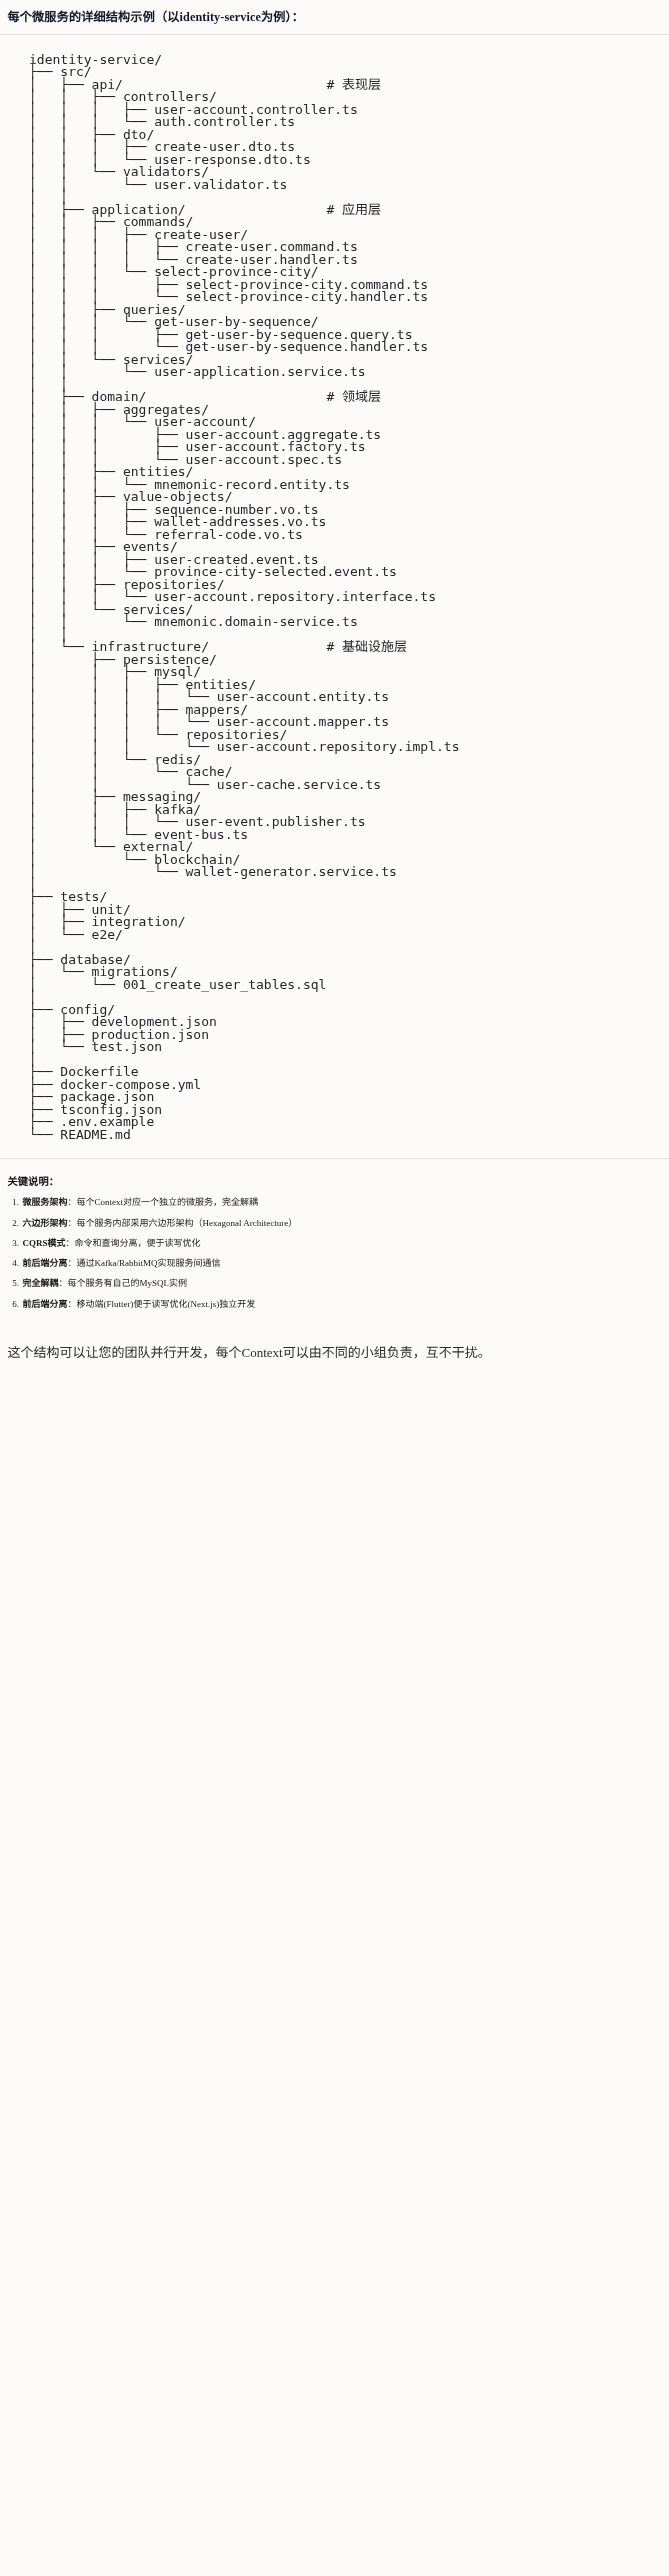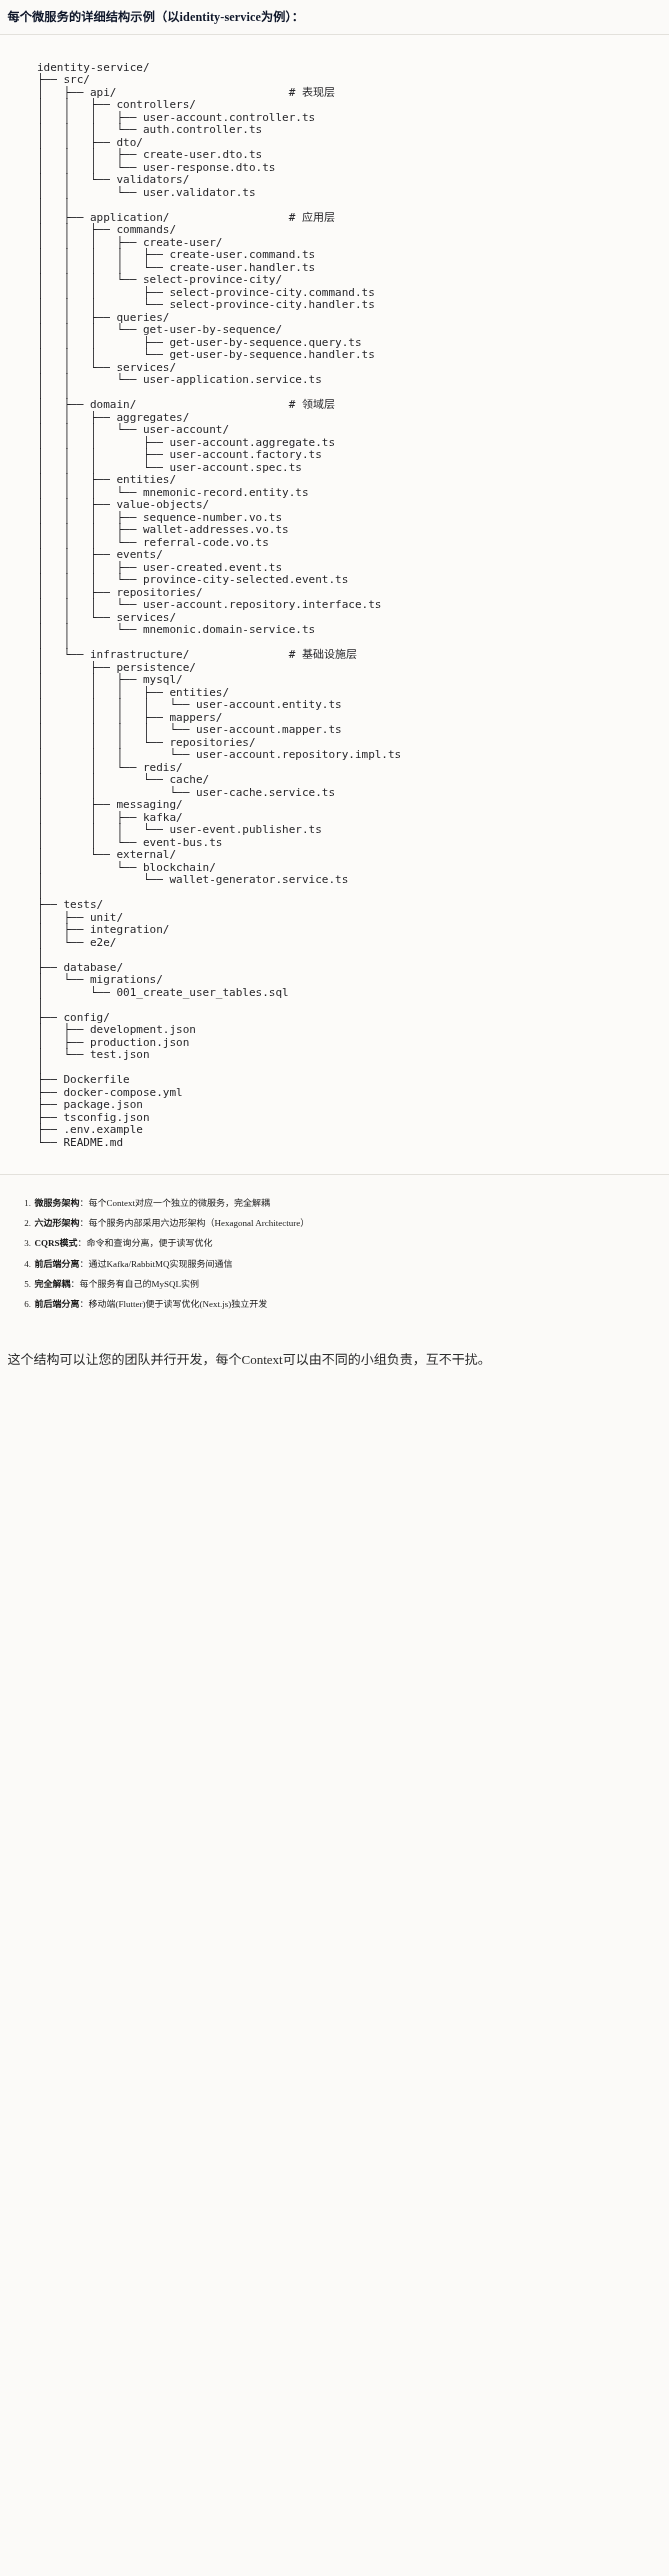--- a/index.html
+++ b/index.html
@@ -35,26 +35,26 @@
     margin: 0;
   }
 
   
   .tree-block {
     background: #fcfbf9;
     padding: 11.3px 0 8.8px 0;
   }
   .tree {
     font-family: "DejaVu Sans Mono", "Liberation Mono", monospace;
-    font-size: 11px;
+    font-size: 13px;
     line-height: 12.5px;
     color: #26262a;
     white-space: pre;
     padding: 0 21px;
-    margin: 16px;
+    margin: 8px;
     tab-size: 4;
   }
   .tree .row {
     display: block;
     height: 12.5px;
     white-space: pre;
   }
   .tree .cmt {
     color: #26262a;
   }
@@ -65,21 +65,21 @@
     background: #fbfaf8;
   }
   .notes h3 {
     font-family: "Liberation Serif", "DejaVu Serif", serif;
     font-weight: bold;
     font-size: 10.3px;
     margin: 3.8px 0 8.8px 0;
     color: #16161a;
   }
   ol.note-list {
-    margin: 12px;
+    margin: 0;
     padding: 0 0 0 13.8px;
     font-family: "Liberation Serif", "DejaVu Serif", serif;
     font-size: 9px;
     line-height: 1.55;
     color: #1b1b1b;
   }
   ol.note-list > li {
     margin: 0 0 6.3px 0;
     padding-left: 1.3px;
   }
@@ -101,20 +101,21 @@
 
 <hr class="rule">
 
 <section class="tree-block">
   <pre class="tree" id="tree-root"><span class="row">identity-service/</span><span class="row">├── src/</span><span class="row">│   ├── api/                          <span class="cmt"># 表现层</span></span><span class="row">│   │   ├── controllers/</span><span class="row">│   │   │   ├── user-account.controller.ts</span><span class="row">│   │   │   └── auth.controller.ts</span><span class="row">│   │   ├── dto/</span><span class="row">│   │   │   ├── create-user.dto.ts</span><span class="row">│   │   │   └── user-response.dto.ts</span><span class="row">│   │   └── validators/</span><span class="row">│   │       └── user.validator.ts</span><span class="row">│   │</span><span class="row">│   ├── application/                  <span class="cmt"># 应用层</span></span><span class="row">│   │   ├── commands/</span><span class="row">│   │   │   ├── create-user/</span><span class="row">│   │   │   │   ├── create-user.command.ts</span><span class="row">│   │   │   │   └── create-user.handler.ts</span><span class="row">│   │   │   └── select-province-city/</span><span class="row">│   │   │       ├── select-province-city.command.ts</span><span class="row">│   │   │       └── select-province-city.handler.ts</span><span class="row">│   │   ├── queries/</span><span class="row">│   │   │   └── get-user-by-sequence/</span><span class="row">│   │   │       ├── get-user-by-sequence.query.ts</span><span class="row">│   │   │       └── get-user-by-sequence.handler.ts</span><span class="row">│   │   └── services/</span><span class="row">│   │       └── user-application.service.ts</span><span class="row">│   │</span><span class="row">│   ├── domain/                       <span class="cmt"># 领域层</span></span><span class="row">│   │   ├── aggregates/</span><span class="row">│   │   │   └── user-account/</span><span class="row">│   │   │       ├── user-account.aggregate.ts</span><span class="row">│   │   │       ├── user-account.factory.ts</span><span class="row">│   │   │       └── user-account.spec.ts</span><span class="row">│   │   ├── entities/</span><span class="row">│   │   │   └── mnemonic-record.entity.ts</span><span class="row">│   │   ├── value-objects/</span><span class="row">│   │   │   ├── sequence-number.vo.ts</span><span class="row">│   │   │   ├── wallet-addresses.vo.ts</span><span class="row">│   │   │   └── referral-code.vo.ts</span><span class="row">│   │   ├── events/</span><span class="row">│   │   │   ├── user-created.event.ts</span><span class="row">│   │   │   └── province-city-selected.event.ts</span><span class="row">│   │   ├── repositories/</span><span class="row">│   │   │   └── user-account.repository.interface.ts</span><span class="row">│   │   └── services/</span><span class="row">│   │       └── mnemonic.domain-service.ts</span><span class="row">│   │</span><span class="row">│   └── infrastructure/               <span class="cmt"># 基础设施层</span></span><span class="row">│       ├── persistence/</span><span class="row">│       │   ├── mysql/</span><span class="row">│       │   │   ├── entities/</span><span class="row">│       │   │   │   └── user-account.entity.ts</span><span class="row">│       │   │   ├── mappers/</span><span class="row">│       │   │   │   └── user-account.mapper.ts</span><span class="row">│       │   │   └── repositories/</span><span class="row">│       │   │       └── user-account.repository.impl.ts</span><span class="row">│       │   └── redis/</span><span class="row">│       │       └── cache/</span><span class="row">│       │           └── user-cache.service.ts</span><span class="row">│       ├── messaging/</span><span class="row">│       │   ├── kafka/</span><span class="row">│       │   │   └── user-event.publisher.ts</span><span class="row">│       │   └── event-bus.ts</span><span class="row">│       └── external/</span><span class="row">│           └── blockchain/</span><span class="row">│               └── wallet-generator.service.ts</span><span class="row">│</span><span class="row">├── tests/</span><span class="row">│   ├── unit/</span><span class="row">│   ├── integration/</span><span class="row">│   └── e2e/</span><span class="row">│</span><span class="row">├── database/</span><span class="row">│   └── migrations/</span><span class="row">│       └── 001_create_user_tables.sql</span><span class="row">│</span><span class="row">├── config/</span><span class="row">│   ├── development.json</span><span class="row">│   ├── production.json</span><span class="row">│   └── test.json</span><span class="row">│</span><span class="row">├── Dockerfile</span><span class="row">├── docker-compose.yml</span><span class="row">├── package.json</span><span class="row">├── tsconfig.json</span><span class="row">├── .env.example</span><span class="row">└── README.md</span></pre>
 </section>
 
 <hr class="rule">
 
 <section class="notes">
+  <h3>关键说明：</h3>
   <ol class="note-list" id="note-list">
       <li><b>微服务架构</b><span>：每个Context对应一个独立的微服务，完全解耦</span></li>
       <li><b>六边形架构</b><span>：每个服务内部采用六边形架构（Hexagonal Architecture）</span></li>
       <li><b>CQRS模式</b><span>：命令和查询分离，便于读写优化</span></li>
       <li><b>前后端分离</b><span>：通过Kafka/RabbitMQ实现服务间通信</span></li>
       <li><b>完全解耦</b><span>：每个服务有自己的MySQL实例</span></li>
       <li><b>前后端分离</b><span>：移动端(Flutter)便于读写优化(Next.js)独立开发</span></li>
     </ol>
 </section>
 

